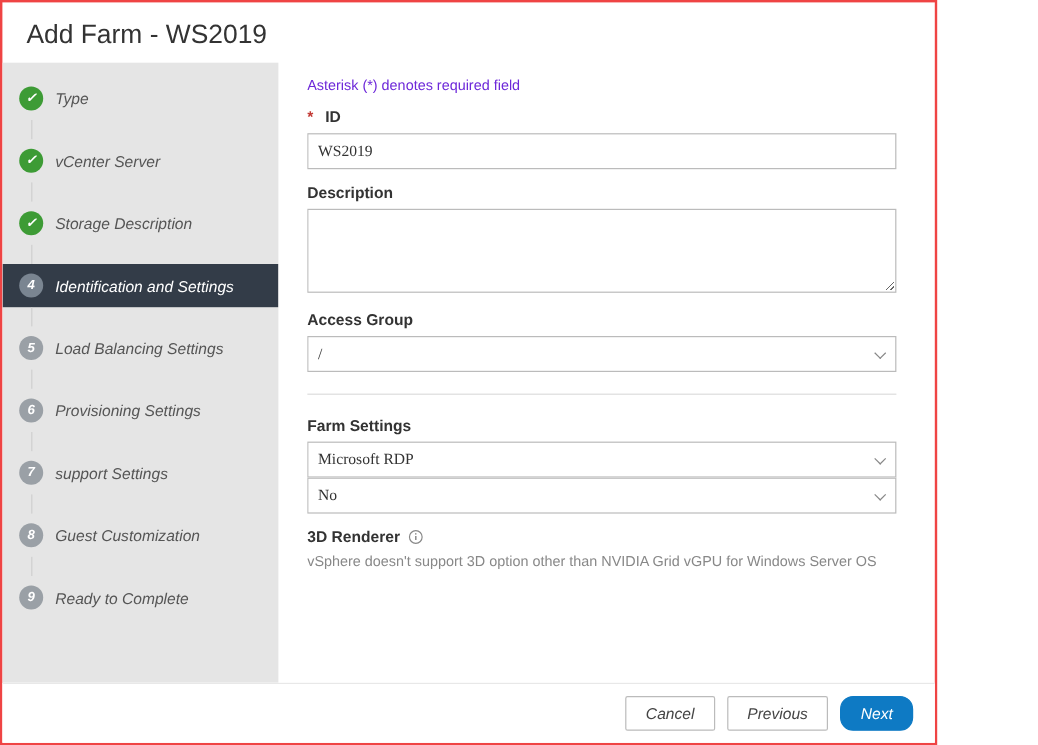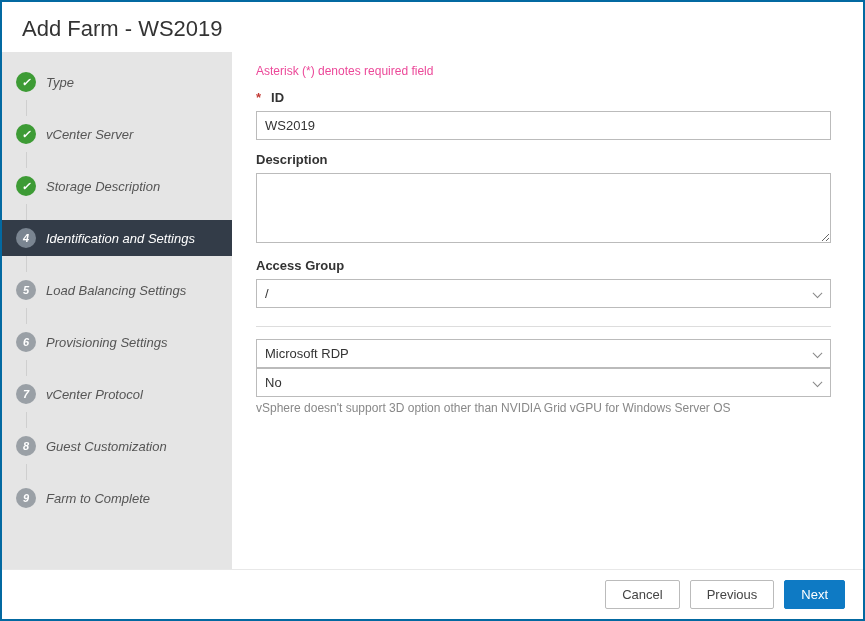--- a/index.html
+++ b/index.html
@@ -6,22 +6,22 @@
   body {
     font-family: -apple-system, BlinkMacSystemFont, "Segoe UI", Arial, sans-serif;
     font-size: 13px;
     color: #333;
     background: #fff;
     width: 865px;
     height: 621px;
     overflow: hidden;
   }
   .dialog-frame {
-    border: 2px solid #0369a1;
-    width: 865px;
+    border: 2px solid #ef4444;
+    width: 781px;
     height: 621px;
     display: flex;
     flex-direction: column;
     position: relative;
   }
   .dialog-title {
     padding: 14px 20px 10px 20px;
     font-size: 22px;
     font-weight: 300;
     color: #333;
@@ -83,21 +83,21 @@
   .form-scroll {
     height: 100%;
     overflow-y: auto;
     padding-right: 8px;
   }
   
   .form-scroll::-webkit-scrollbar { width: 14px; }
   .form-scroll::-webkit-scrollbar-thumb { background: #b5b5b5; border-radius: 0; }
   .form-scroll::-webkit-scrollbar-track { background: #f0f0f0; }
 
-  .required-note { color: #ec4899; font-size: 12px; margin-bottom: 6px; }
+  .required-note { color: #6d28d9; font-size: 12px; margin-bottom: 6px; }
   .field-label {
     font-weight: 600;
     font-size: 13px;
     color: #333;
     margin: 12px 0 6px 0;
     display: flex;
     align-items: center;
     gap: 6px;
   }
   .asterisk { color: #c23934; margin-right: 4px; font-weight: bold;}
@@ -105,21 +105,21 @@
     display: inline-flex;
     width: 14px; height: 14px;
     align-items: center; justify-content: center;
     color: #888;
   }
   .text-input, .select-input, textarea {
     width: 100%;
     border: 1px solid #bbb;
     padding: 6px 8px;
     font-size: 13px;
-    font-family: Liberation Sans, sans-serif;
+    font-family: Liberation Serif, serif;
     background: #fff;
     color: #333;
   }
   textarea { height: 70px; resize: both; }
   .select-wrap {
     position: relative;
   }
   .select-wrap::after {
     content: "";
     position: absolute;
@@ -150,25 +150,27 @@
     background: #fff;
   }
   .btn {
     padding: 6px 16px;
     font-size: 13px;
     border: 1px solid #bbb;
     background: #fff;
     color: #444;
     cursor: pointer;
     border-radius: 2px;
+    font-style: italic;
   }
   .btn.primary {
     background: #0e7ac4;
     border-color: #0e7ac4;
     color: #fff;
+    border-radius: 11px;
   }
 </style>
 </head>
 <body>
 
 <div class="dialog-frame">
 
   <div class="dialog-title">Add Farm - WS2019</div>
 
   <div class="dialog-body">
@@ -206,33 +208,33 @@
       <div class="connector"></div>
 
       <div class="step pending">
         <span class="step-icon">6</span>
         <span>Provisioning Settings</span>
       </div>
       <div class="connector"></div>
 
       <div class="step pending">
         <span class="step-icon">7</span>
-        <span>vCenter Protocol</span>
+        <span>support Settings</span>
       </div>
       <div class="connector"></div>
 
       <div class="step pending">
         <span class="step-icon">8</span>
         <span>Guest Customization</span>
       </div>
       <div class="connector"></div>
 
       <div class="step pending">
         <span class="step-icon">9</span>
-        <span>Farm to Complete</span>
+        <span>Ready to Complete</span>
       </div>
 
     </div>
 
     <div class="form-pane">
       <div class="form-scroll">
 
         <div class="required-note">Asterisk (*) denotes required field</div>
 
         <div class="field-label">
@@ -243,29 +245,40 @@
 
         <div class="field-label">Description</div>
         <textarea class="text-input" style=""></textarea>
 
         <div class="field-label">Access Group</div>
         <div class="select-wrap">
           <input type="text" readonly="" class="text-input" value="/" style="">
         </div>
 
         <div class="section-divider"></div>
+        <div class="field-label" style="font-weight:600;">Farm Settings</div>
 
         <div class="select-wrap">
           <input type="text" readonly="" class="text-input" value="Microsoft RDP" style="">
         </div>
 
         <div class="select-wrap">
           <input type="text" readonly="" class="text-input" value="No" style="">
         </div>
 
+        <div class="field-label">
+          <span>3D Renderer</span>
+          <span class="info-icon">
+            <svg width="13" height="13" viewBox="0 0 16 16" fill="none" stroke="#888" stroke-width="1.2">
+                <circle cx="8" cy="8" r="6.5"></circle>
+                <line x1="8" y1="7" x2="8" y2="11" stroke-width="1.5"></line>
+                <circle cx="8" cy="4.8" r="0.8" fill="#888" stroke="none"></circle>
+              </svg>
+          </span>
+        </div>
         <div class="hint">vSphere doesn't support 3D option other than NVIDIA Grid vGPU for Windows Server OS</div>
 
         
         
 
         
       </div>
     </div>
 
   </div>

